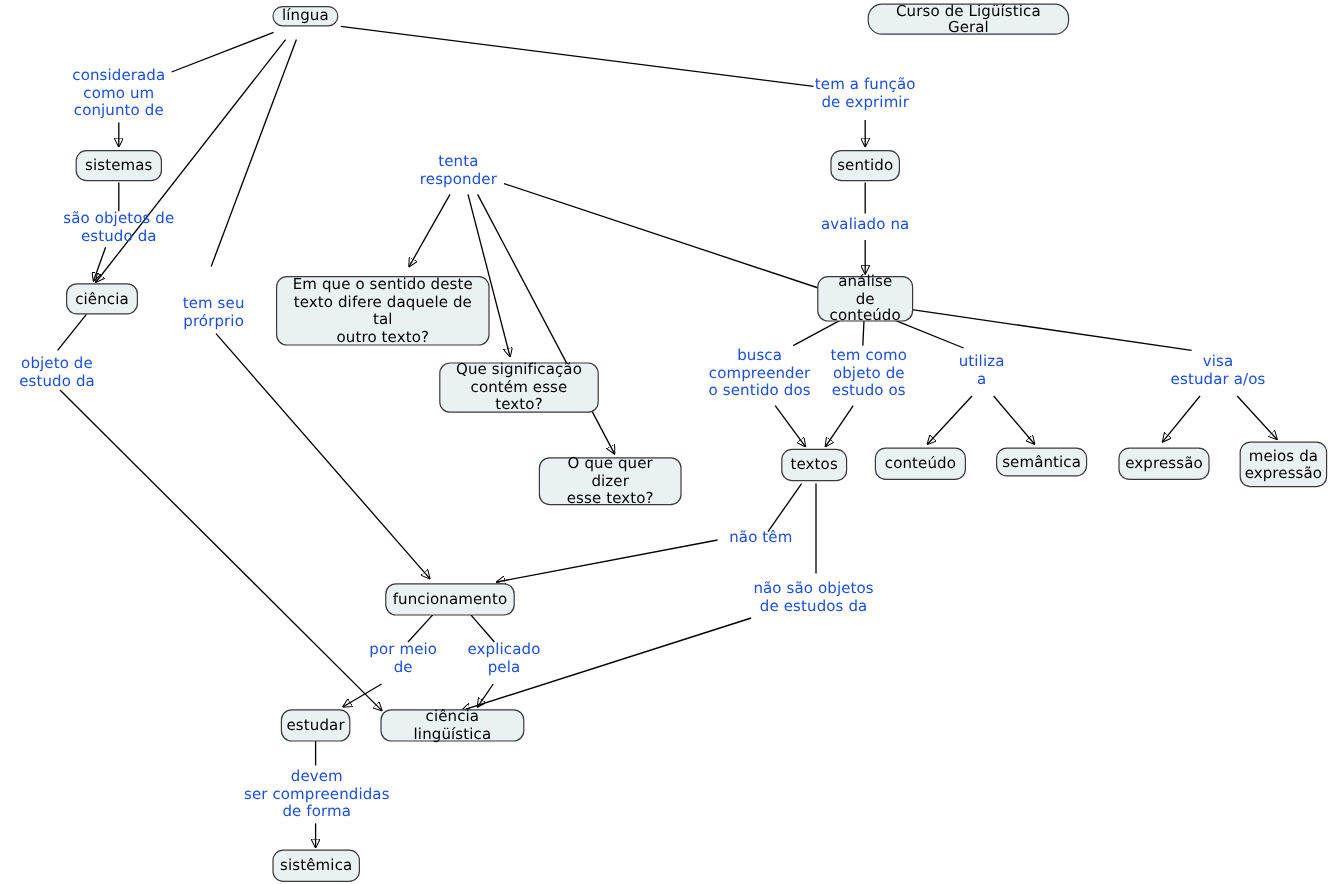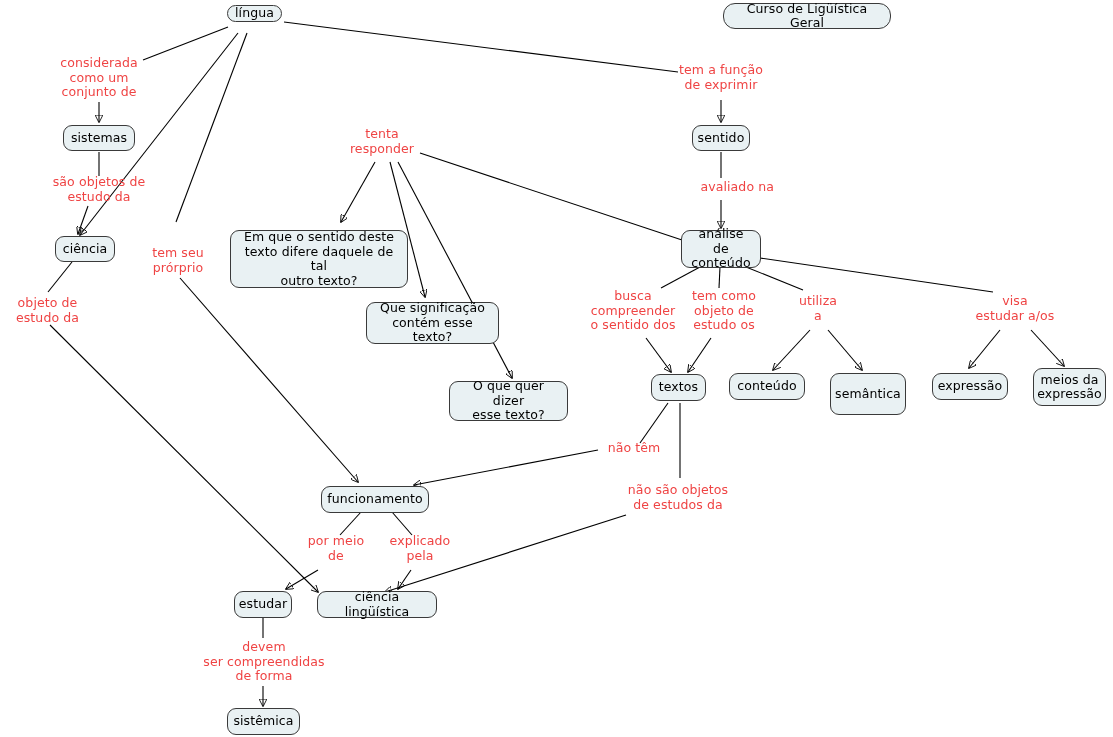--- a/index.html
+++ b/index.html
@@ -45,21 +45,21 @@
     justify-content: center;
     padding: 2px 7px;
     white-space: pre-line;
     letter-spacing: 0.1px;
   }
   .node.title-node {
     border-radius: 12px;
   }
   .linklabel {
     position: absolute;
-    color: #ef4444;
+    color: #1d4ed8;
     font-size: 12.5px;
     line-height: 14.6px;
     text-align: center;
     white-space: pre-line;
     background: transparent;
     letter-spacing: 0.1px;
     pointer-events: none;
   }
 </style>
 </head>
@@ -169,21 +169,21 @@
   <div class="node" style="left:366px; top:302px; width:133px; height:42px;">Que significação
 contém esse texto?</div>
 
   <div class="node" style="left:449px; top:381px; width:119px; height:40px;">O que quer dizer
 esse texto?</div>
 
   <div class="node" style="left:651px; top:374px; width:55px; height:27px;">textos</div>
 
   <div class="node" style="left:729px; top:373px; width:76px; height:27px;">conteúdo</div>
 
-  <div class="node" style="left:830px; top:373px; width:76px; height:42px;">semântica</div>
+  <div class="node" style="left:830px; top:373px; width:76px; height:24px;">semântica</div>
 
   <div class="node" style="left:932px; top:373px; width:76px; height:27px;">expressão</div>
 
   <div class="node" style="left:1033px; top:368px; width:73px; height:38px;">meios da
 expressão</div>
 
   <div class="node" style="left:321px; top:486px; width:108px; height:27px;">funcionamento</div>
 
   <div class="node" style="left:234px; top:591px; width:58px; height:27px;">estudar</div>
 
@@ -200,21 +200,21 @@
 
   <div class="linklabel" style="left:0px; top:296px; width:95px;">objeto de
 estudo da</div>
 
   <div class="linklabel" style="left:133px; top:246px; width:90px;">tem seu
 prórprio</div>
 
   <div class="linklabel" style="left:663px; top:63px; width:116px;">tem a função
 de exprimir</div>
 
-  <div class="linklabel" style="left:668px; top:180px; width:106px;text-align:right;">avaliado na</div>
+  <div class="linklabel" style="left:668px; top:180px; width:106px;">avaliado na</div>
 
   <div class="linklabel" style="left:336px; top:127px; width:92px;">tenta
 responder</div>
 
   <div class="linklabel" style="left:578px; top:289px; width:110px;">busca
 compreender
 o sentido dos</div>
 
   <div class="linklabel" style="left:677px; top:289px; width:94px;">tem como
 objeto de

